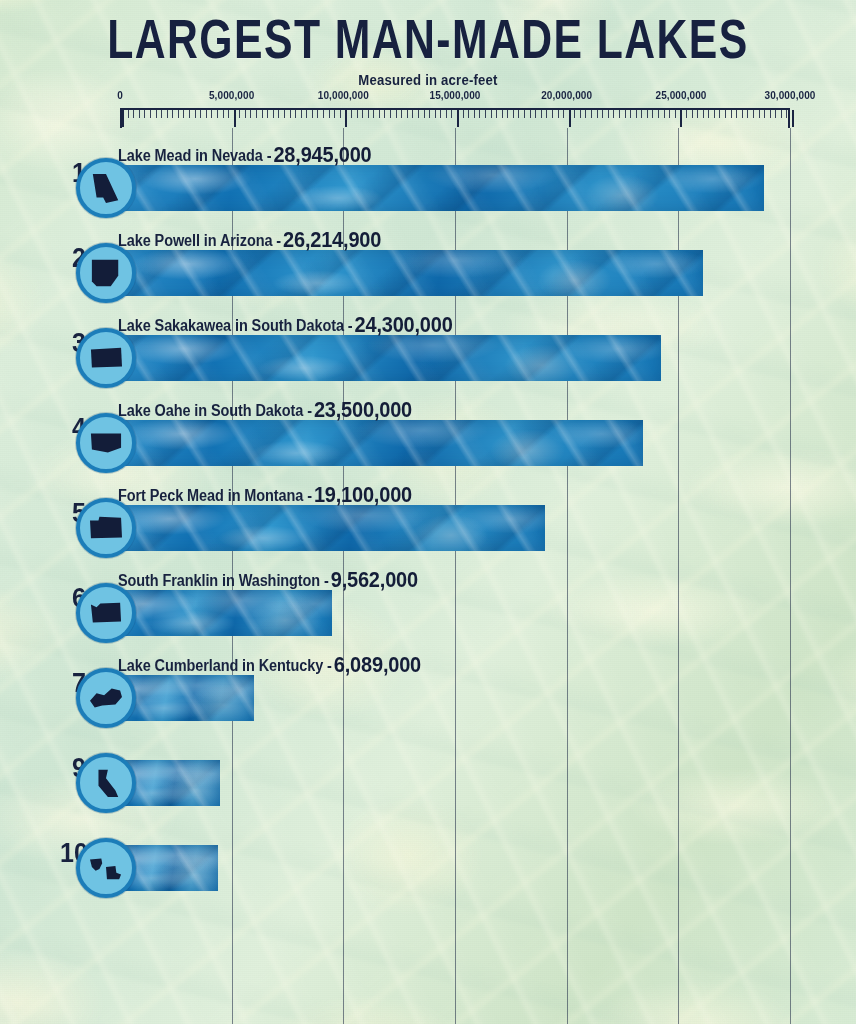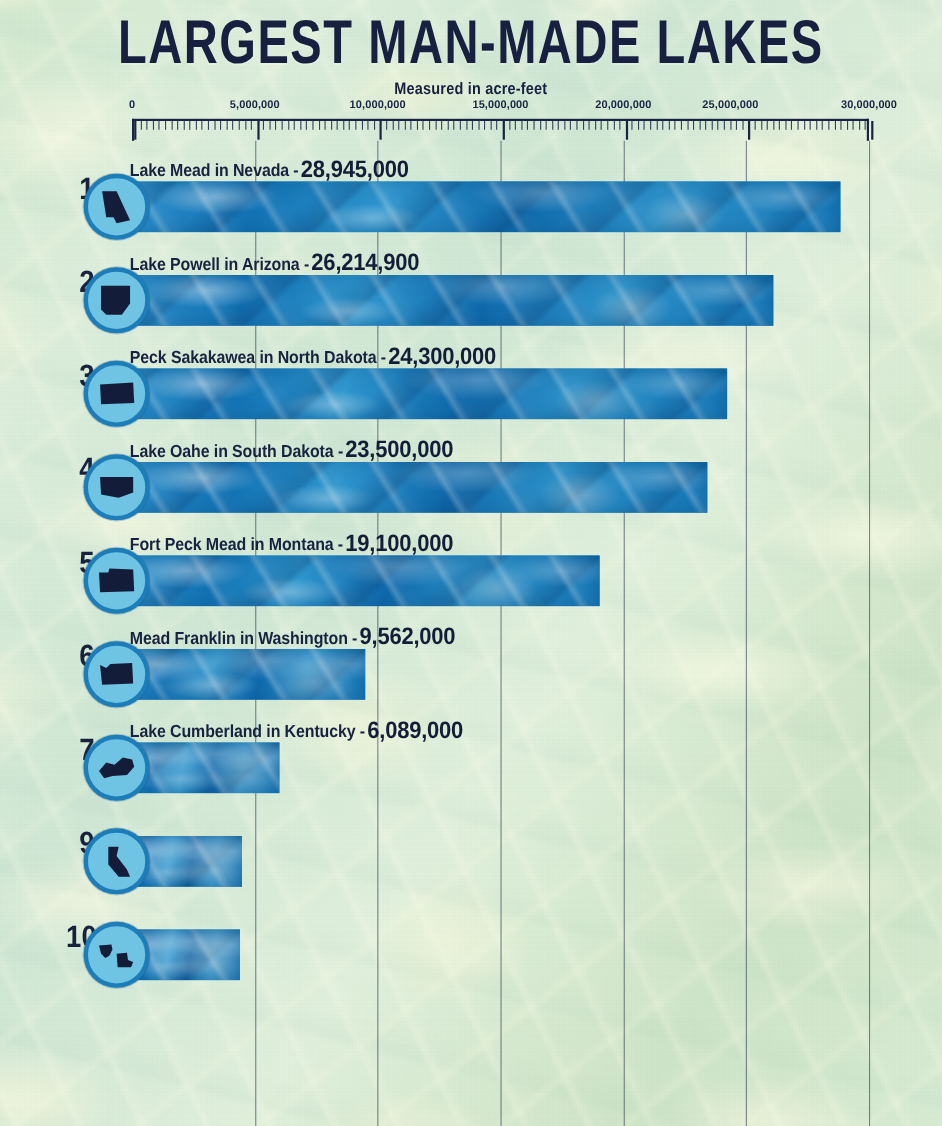--- a/index.html
+++ b/index.html
@@ -283,21 +283,21 @@
     <div class="sub-title">Measured in acre-feet</div>
   </div>
 
   <div class="axis-wrap">
     <div class="axis-labels" id="axis-labels">
         <div class="axis-label" style="left: 120px;">0</div>
         <div class="axis-label" style="left: 231.667px;">5,000,000</div>
         <div class="axis-label" style="left: 343.333px;">10,000,000</div>
         <div class="axis-label" style="left: 455px;">15,000,000</div>
         <div class="axis-label" style="left: 566.667px;">20,000,000</div>
-        <div class="axis-label" style="left: 664px;">25,000,000</div>
+        <div class="axis-label" style="left: 681px;">25,000,000</div>
         <div class="axis-label" style="left: 790px;">30,000,000</div>
       </div>
     <div class="ruler" id="ruler" style="left: 120px; width: 670px;">
         <div class="tick major" style="left: 0px;"></div>
         <div class="tick minor" style="left: 5.58333px;"></div>
         <div class="tick minor" style="left: 11.1667px;"></div>
         <div class="tick minor" style="left: 16.75px;"></div>
         <div class="tick minor" style="left: 22.3333px;"></div>
         <div class="tick minor" style="left: 27.9167px;"></div>
         <div class="tick minor" style="left: 33.5px;"></div>
@@ -443,21 +443,21 @@
         <div class="row-label"><span class="lake-name">Lake Powell in Arizona - </span><span class="lake-value">26,214,900</span></div>
         <div class="rank">2</div>
         <div class="badge">
           <svg width="38" height="32" viewBox="0 0 40 34">
             <path class="state" d="M5 3 L33 3 L33 20 L25 31 L10 31 L5 26 Z"></path>
           </svg>
         </div>
       </div>
       <div class="row">
         <div class="bar" style="width: 542.7px;"></div>
-        <div class="row-label"><span class="lake-name">Peck Sakakawea in North Dakota - </span><span class="lake-value">24,300,000</span></div>
+        <div class="row-label"><span class="lake-name">Lake Sakakawea in South Dakota - </span><span class="lake-value">24,300,000</span></div>
         <div class="rank">3</div>
         <div class="badge">
           <svg width="38" height="32" viewBox="0 0 40 34">
             <path class="state" d="M4 8 L36 6 L37 26 L5 27 Z"></path>
           </svg>
         </div>
       </div>
       <div class="row">
         <div class="bar" style="width: 524.833px;"></div>
         <div class="row-label"><span class="lake-name">Lake Oahe in South Dakota - </span><span class="lake-value">23,500,000</span></div>
@@ -473,21 +473,21 @@
         <div class="row-label"><span class="lake-name">Fort Peck Mead in Montana - </span><span class="lake-value">19,100,000</span></div>
         <div class="rank">5</div>
         <div class="badge">
           <svg width="38" height="32" viewBox="0 0 40 34">
             <path class="state" d="M3 9 L12 9 L13 5 L36 6 L37 27 L4 28 Z"></path>
           </svg>
         </div>
       </div>
       <div class="row">
         <div class="bar" style="width: 213.551px;"></div>
-        <div class="row-label"><span class="lake-name">Mead Franklin in Washington - </span><span class="lake-value">9,562,000</span></div>
+        <div class="row-label"><span class="lake-name">South Franklin in Washington - </span><span class="lake-value">9,562,000</span></div>
         <div class="rank">6</div>
         <div class="badge">
           <svg width="38" height="32" viewBox="0 0 40 34">
             <path class="state" d="M4 8 L10 11 L14 7 L35 6 L36 26 L6 27 Z"></path>
           </svg>
         </div>
       </div>
       <div class="row">
         <div class="bar" style="width: 135.988px;"></div>
         <div class="row-label"><span class="lake-name">Lake Cumberland in Kentucky - </span><span class="lake-value">6,089,000</span></div>

